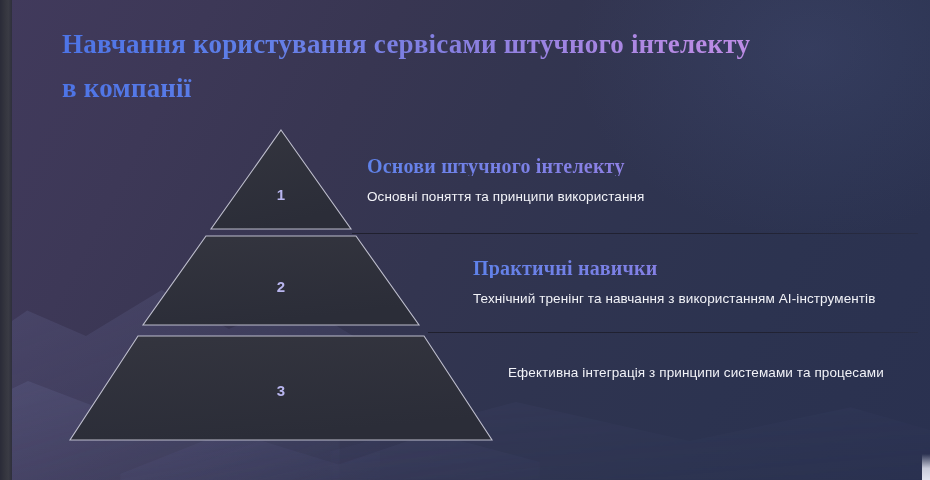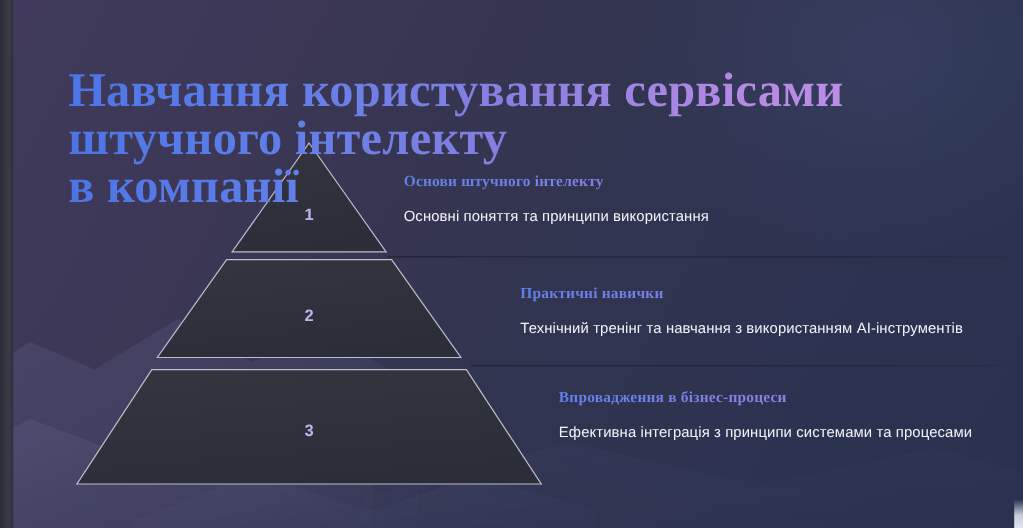--- a/index.html
+++ b/index.html
@@ -96,30 +96,29 @@
   }
 
   
   .title {
     position: absolute;
     left: 62px;
     top: 22px;
     width: 862px;
     font-family: "Liberation Serif", "DejaVu Serif", serif;
     font-weight: bold;
-    font-size: 44px;
+    font-size: 27px;
     line-height: 44px;
     letter-spacing: 0.2px;
     background: linear-gradient(90deg, #4d74e6 0%, #5f7fe8 22%, #8b7fe0 48%, #b78ae4 72%, #c993e8 100%);
     -webkit-background-clip: text;
     background-clip: text;
     color: transparent;
     -webkit-text-fill-color: transparent;
     white-space: pre-line;
-    margin-top: 38px;
   }
 
   
   .pyramid {
     position: absolute;
     left: 0;
     top: 0;
     width: 560px;
     height: 480px;
     pointer-events: none;
@@ -132,21 +131,21 @@
     background: linear-gradient(90deg, rgba(28,28,40,0.85) 0%, rgba(30,30,44,0.82) 70%, rgba(40,42,58,0.45) 100%);
   }
   .rule-1 { left: 352px; top: 233px; width: 566px; }
   .rule-2 { left: 428px; top: 332px; width: 490px; }
 
   
   .block { position: absolute; }
   .block .head {
     font-family: "Liberation Serif", "DejaVu Serif", serif;
     font-weight: bold;
-    font-size: 14px;
+    font-size: 20px;
     line-height: 20px;
     letter-spacing: 0.2px;
     background: linear-gradient(90deg, #5f82ea 0%, #8a80e4 45%, #bb8ee6 100%);
     -webkit-background-clip: text;
     background-clip: text;
     color: transparent;
     -webkit-text-fill-color: transparent;
     white-space: nowrap;
   }
   .block .body {
@@ -202,20 +201,19 @@
     <div class="head">Основи штучного інтелекту</div>
     <div class="body">Основні поняття та принципи використання</div>
   </div>
 
   <div class="block block-2">
     <div class="head">Практичні навички</div>
     <div class="body">Технічний тренінг та навчання з використанням AI-інструментів</div>
   </div>
 
   <div class="block block-3">
-    <div class="head">Впровадження в бізнес-процеси</div>
     <div class="body">Ефективна інтеграція з принципи системами та процесами</div>
   </div>
 
   <div class="frame-left"></div>
   <div class="frame-corner"></div>
 
 </div>
 
 </body></html>

